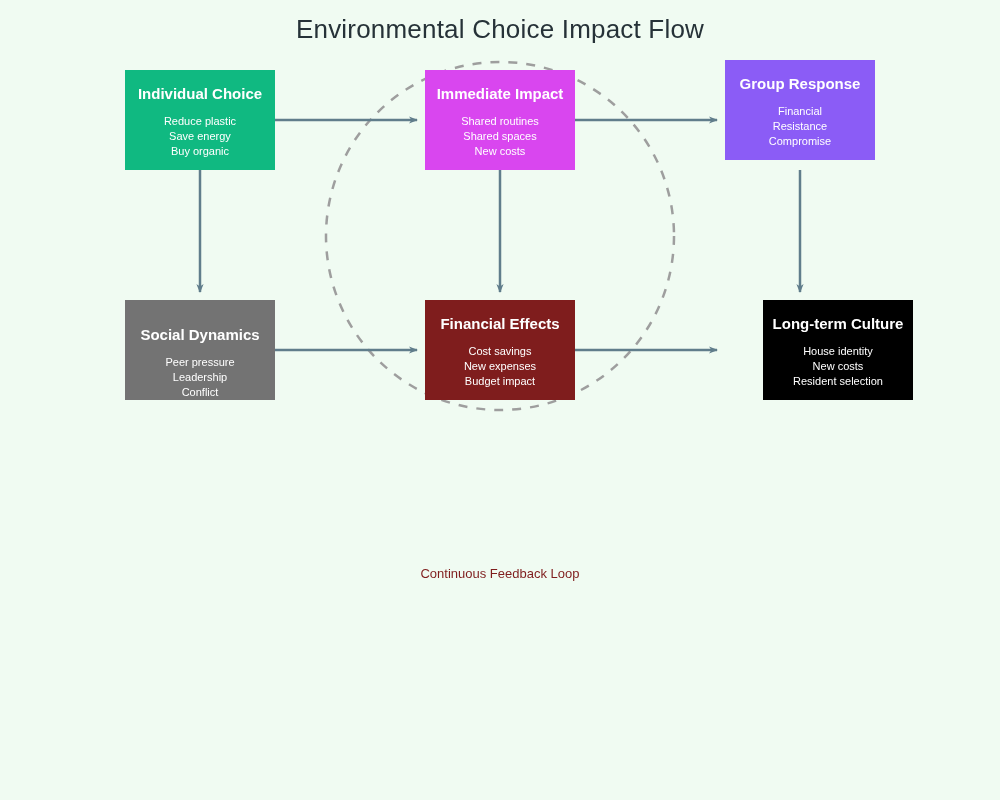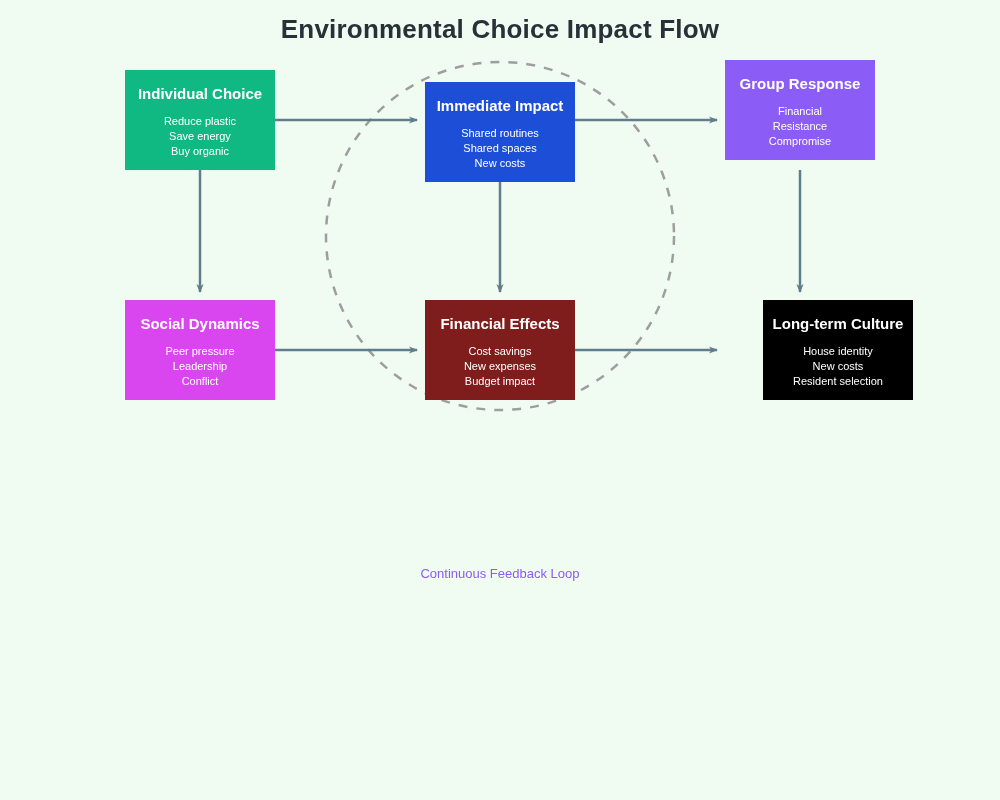--- a/index.html
+++ b/index.html
@@ -14,21 +14,21 @@
     overflow: hidden;
     position: relative;
   }
   #diagram-title {
     position: absolute;
     top: 14px;
     left: 0;
     width: 1000px;
     text-align: center;
     font-size: 26px;
-    font-weight: bold;
+    font-weight: normal;
     color: #263238;
     letter-spacing: 0.2px;
   }
   #canvas-layer {
     position: absolute;
     top: 0;
     left: 0;
     width: 1000px;
     height: 800px;
   }
@@ -96,39 +96,39 @@
 
 <div class="node-box" style="left: 125px; top: 70px; background: rgb(16, 185, 129);">
   <span class="node-title">Individual Choice</span>
   <span class="node-details">
     <span class="node-detail-line">Reduce plastic</span>
     <span class="node-detail-line">Save energy</span>
     <span class="node-detail-line">Buy organic</span>
   </span>
 </div>
 
-<div class="node-box" style="left: 425px; top: 82px; background: #1d4ed8;">
+<div class="node-box" style="left: 425px; top: 70px; background: #d946ef;">
   <span class="node-title">Immediate Impact</span>
   <span class="node-details">
     <span class="node-detail-line">Shared routines</span>
     <span class="node-detail-line">Shared spaces</span>
     <span class="node-detail-line">New costs</span>
   </span>
 </div>
 
 <div class="node-box" style="left: 725px; top: 60px; background: rgb(139, 92, 246);">
   <span class="node-title">Group Response</span>
   <span class="node-details">
     <span class="node-detail-line">Financial</span>
     <span class="node-detail-line">Resistance</span>
     <span class="node-detail-line">Compromise</span>
   </span>
 </div>
 
-<div class="node-box" style="left: 125px; top: 300px; background: #d946ef;">
+<div class="node-box" style="left: 125px; top: 300px; background: #737373; justify-content: flex-end;">
   <span class="node-title">Social Dynamics</span>
   <span class="node-details">
     <span class="node-detail-line">Peer pressure</span>
     <span class="node-detail-line">Leadership</span>
     <span class="node-detail-line">Conflict</span>
   </span>
 </div>
 
 <div class="node-box" style="left: 425px; top: 300px; background: #7f1d1d;">
   <span class="node-title">Financial Effects</span>
@@ -141,13 +141,13 @@
 
 <div class="node-box" style="left: 763px; top: 300px; background: #000000;">
   <span class="node-title">Long-term Culture</span>
   <span class="node-details">
     <span class="node-detail-line">House identity</span>
     <span class="node-detail-line">New costs</span>
     <span class="node-detail-line">Resident selection</span>
   </span>
 </div>
 
-<div id="loop-caption" style="color: #8b5cf6;">Continuous Feedback Loop</div>
+<div id="loop-caption" style="color: #7f1d1d;">Continuous Feedback Loop</div>
 
 </body></html>

